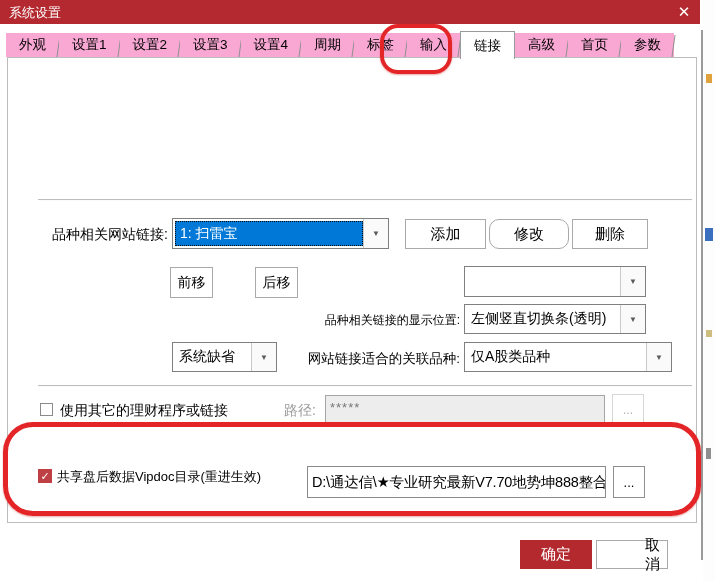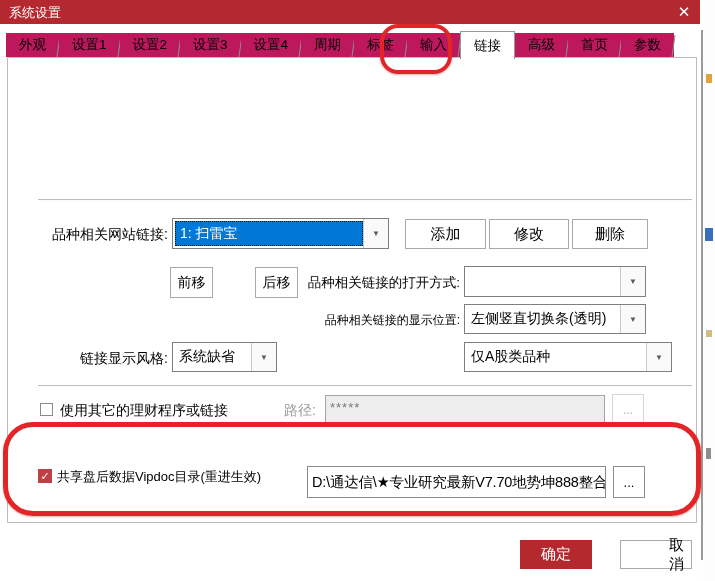--- a/index.html
+++ b/index.html
@@ -14,21 +14,21 @@
   .speck{position:absolute;}
 
   .titlebar{position:absolute;left:0;top:0;width:700px;height:24px;background:#B3292F;}
   .title-text{position:absolute;left:9px;top:4px;font-size:13px;color:#fff;}
   .close-btn{position:absolute;left:670px;top:1px;width:28px;height:22px;color:#fff;
              font-size:15px;text-align:center;line-height:22px;cursor:pointer;}
 
   
   .tab-bar{position:absolute;left:6px;top:33px;height:25px;display:flex;z-index:3;}
   .tab{position:relative;height:24px;line-height:24px;padding:0 13px;font-size:13.5px;
-       color:#000;background:#be185d;cursor:pointer;}
+       color:#000;background:#f9a8d4;cursor:pointer;}
   .tab::after{content:"";position:absolute;right:0;top:2px;bottom:0;width:1px;
               background:#8f8f8f;transform:skewX(-8deg);}
   .tab.active{border:1px solid #9a9a9a;border-bottom:none;height:27px;top:-2px;
               line-height:27px;background:#fff;z-index:4;}
   .tab.active::after{display:none;}
 
   .pane{position:absolute;left:7px;top:57px;width:690px;height:466px;
         border:1px solid #bcbcbc;background:#fff;box-sizing:border-box;}
 
   .divider{position:absolute;height:0;border-top:1px solid #bdbdbd;border-bottom:1px solid #fbfbfb;}
@@ -103,61 +103,60 @@
 
     <div class="divider" style="left:38px;top:199px;width:654px;"></div>
     <div class="divider" style="left:38px;top:385px;width:654px;"></div>
 
     <div class="lbl right" style="left:42px;top:226px;width:126px;">品种相关网站链接:</div>
     <div class="combo selected" style="left:172px;top:218px;width:217px;height:31px;">
       <span class="val">1: 扫雷宝</span>
       <span class="arrow">▼</span>
     </div>
     <div class="btn" style="left:405px;top:219px;width:81px;height:30px;">添加</div>
-    <div class="btn" style="left:489px;top:219px;width:80px;height:30px;">修改</div>
+    <div class="btn" style="left:489px;top:219px;width:80px;height:30px;border-radius:10px;">修改</div>
     <div class="btn" style="left:572px;top:219px;width:76px;height:30px;">删除</div>
 
     <div class="btn small" style="left:170px;top:267px;width:43px;height:31px;">前移</div>
     <div class="btn small" style="left:227px;top:267px;width:43px;height:31px;margin-left:28px;">后移</div>
-    <div class="lbl right" style="left:300px;top:274px;width:160px;font-size:13.5px;">品种相关链接的打开方式:</div>
     <div class="combo" style="left:464px;top:266px;width:182px;height:31px;">
       <span class="arrow">▼</span>
     </div>
 
     <div class="lbl right" style="left:300px;top:312px;width:160px;font-size:12px;">品种相关链接的显示位置:</div>
     <div class="combo" style="left:464px;top:304px;width:182px;height:30px;">
       <span class="val">左侧竖直切换条(透明)</span>
       <span class="arrow">▼</span>
     </div>
 
-    <div class="lbl right" style="left:60px;top:350px;width:108px;">链接显示风格:</div>
     <div class="combo" style="left:172px;top:342px;width:105px;height:30px;">
       <span class="val">系统缺省</span>
       <span class="arrow">▼</span>
     </div>
+    <div class="lbl right" style="left:300px;top:350px;width:160px;font-size:13.5px;">网站链接适合的关联品种:</div>
     <div class="combo" style="left:464px;top:342px;width:208px;height:30px;">
       <span class="val">仅A股类品种</span>
       <span class="arrow">▼</span>
     </div>
 
     <div class="cb" style="left:40px;top:403px;"></div>
     <div class="lbl" style="left:60px;top:402px;">使用其它的理财程序或链接</div>
     <div class="lbl gray" style="left:284px;top:402px;">路径:</div>
     <div class="tinput disabled" style="left:325px;top:395px;width:280px;height:32px;">*****</div>
     <div class="btn disabled" style="left:612px;top:394px;width:32px;height:31px;font-size:12px;">...</div>
 
     <div class="cb checked" style="left:38px;top:469px;width:14px;height:14px;">
       <span>✓</span>
     </div>
     <div class="lbl" style="left:57px;top:468px;font-size:13px;">共享盘后数据Vipdoc目录(重进生效)</div>
     <div class="tinput" style="left:307px;top:466px;width:299px;height:32px;">D:\通达信\★专业研究最新V7.70地势坤888整合版</div>
     <div class="btn" style="left:613px;top:466px;width:32px;height:32px;font-size:13px;border-color:#8f8f8f;">...</div>
 
     <div class="btn primary" style="left:520px;top:540px;width:72px;height:29px;">确定</div>
-    <div class="btn" style="left:620px;top:540px;width:72px;height:29px;padding-left:48px;">取消</div>
+    <div class="btn" style="left:596px;top:540px;width:72px;height:29px;padding-left:48px;">取消</div>
 
     <div class="annot" style="left:380px;top:24px;width:64px;height:42px;"></div>
     <div class="annot big" style="left:3px;top:422px;width:688px;height:84px;"></div>
   </div>
 
   <div class="dialog-edge"></div>
   <div class="bg-strip">
     <div class="speck" style="left:3px;top:74px;width:6px;height:9px;background:#e0a23c;"></div>
     <div class="speck" style="left:2px;top:228px;width:8px;height:13px;background:#3a6fbf;"></div>
     <div class="speck" style="left:3px;top:330px;width:6px;height:7px;background:#cdbd7e;"></div>

